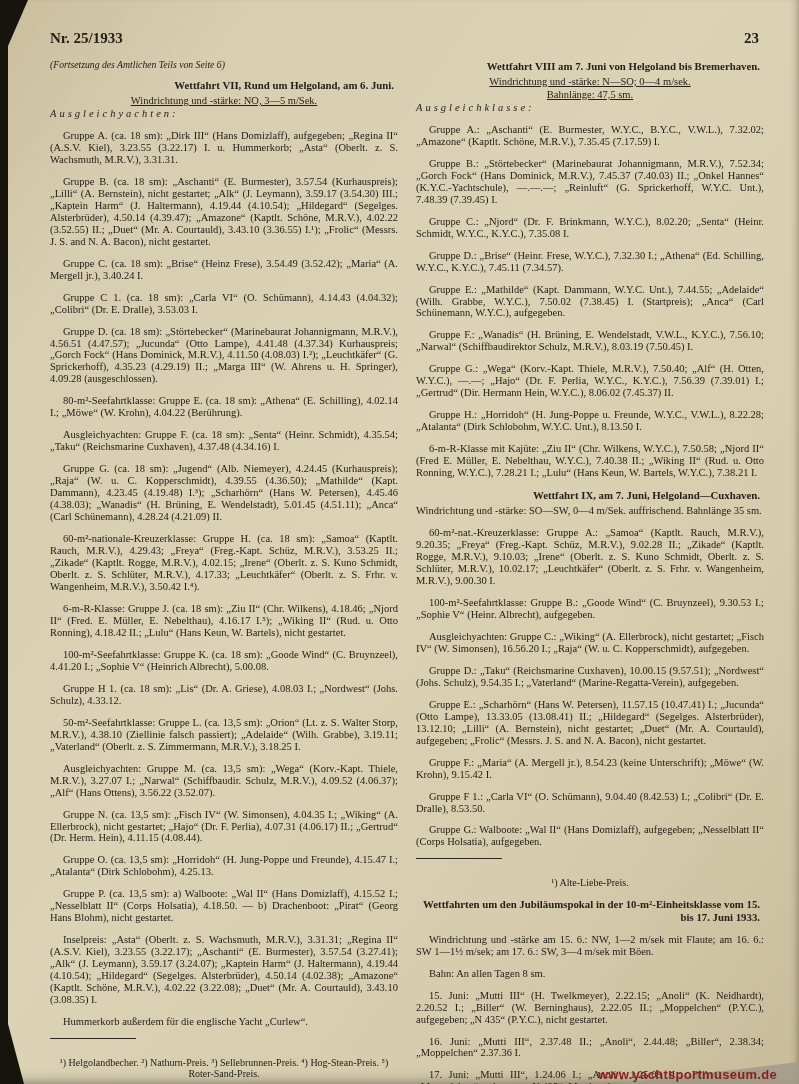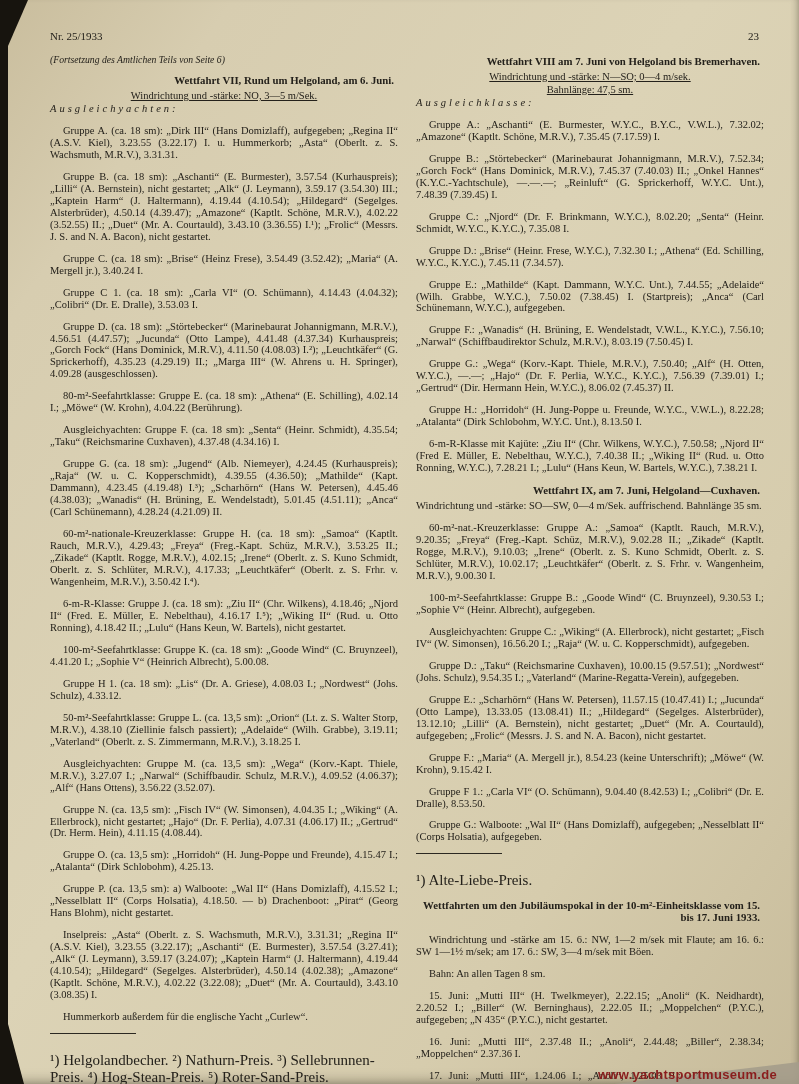--- a/index.html
+++ b/index.html
@@ -13,39 +13,39 @@
     background:linear-gradient(125deg,#c9bd9d 0%,#d7cdb0 15%,#dcd3b6 45%,#d6ccad 75%,#c7bb9a 100%);
     color:#24211b;
     box-shadow:inset 0 -8px 14px -8px rgba(20,15,5,.5), inset -6px 0 10px -7px rgba(20,15,5,.4);
   }
   .edge-left{position:absolute;left:0;top:0;width:8px;height:100%;background:#17140e;}
   .corner-tl{position:absolute;left:8px;top:0;width:20px;height:46px;background:#17140e;clip-path:polygon(0 0,100% 0,0 100%);}
   .corner-bl{position:absolute;left:8px;bottom:0;width:16px;height:60px;background:#17140e;clip-path:polygon(0 0,0 100%,100% 100%);}
   .corner-br{position:absolute;right:0;bottom:0;width:210px;height:22px;background:#a49c8b;clip-path:polygon(12% 100%,100% 0,100% 100%);opacity:.9;}
   .page-header{
     display:flex;justify-content:space-between;align-items:baseline;
-    padding:30px 40px 0 50px;font-weight:normal;font-size:11px;
+    padding:30px 40px 0 50px;font-weight:bold;font-size:15px;
   }
   .columns{
     display:flex;gap:18px;padding:4px 36px 0 50px;
   }
   .column{
     width:348px;flex:0 0 348px;
     font-size:10.5px;line-height:1.14;text-align:justify;
     hyphens:auto;-webkit-hyphens:auto;
   }
   .blk{margin:2px 0;}
   .note{font-style:italic;font-size:9.7px;text-align:left;margin:8px 0 5px;}
   .h1{font-weight:bold;font-size:16px;letter-spacing:.5px;text-align:center;margin:3px 0 6px;}
   .title{font-weight:bold;font-size:10.8px;text-align:right;margin:9px 4px 3px;line-height:1.2;}
   .center{text-align:center;margin:1px 0;text-decoration:underline;}
   .spaced{letter-spacing:3px;margin:0 0;font-style:italic;}
   p.p{margin:10px 0;text-indent:13px;}
   .pni{margin:2.5px 0;}
-  .pnote{font-size:15px;margin:18px 0 3px;text-align:left;}
+  .pnote{font-size:10px;margin:18px 0 3px;text-align:center;}
   .rule{width:86px;height:0;border-top:1px solid #2b2821;margin:7px 0 3px;}
   .watermark{
     position:absolute;right:22px;bottom:2px;
     font-family:"Liberation Sans","DejaVu Sans",sans-serif;
     font-weight:bold;font-size:13px;color:#8a1d1d;letter-spacing:.3px;
   }
 </style>
 </head>
 <body>
 

